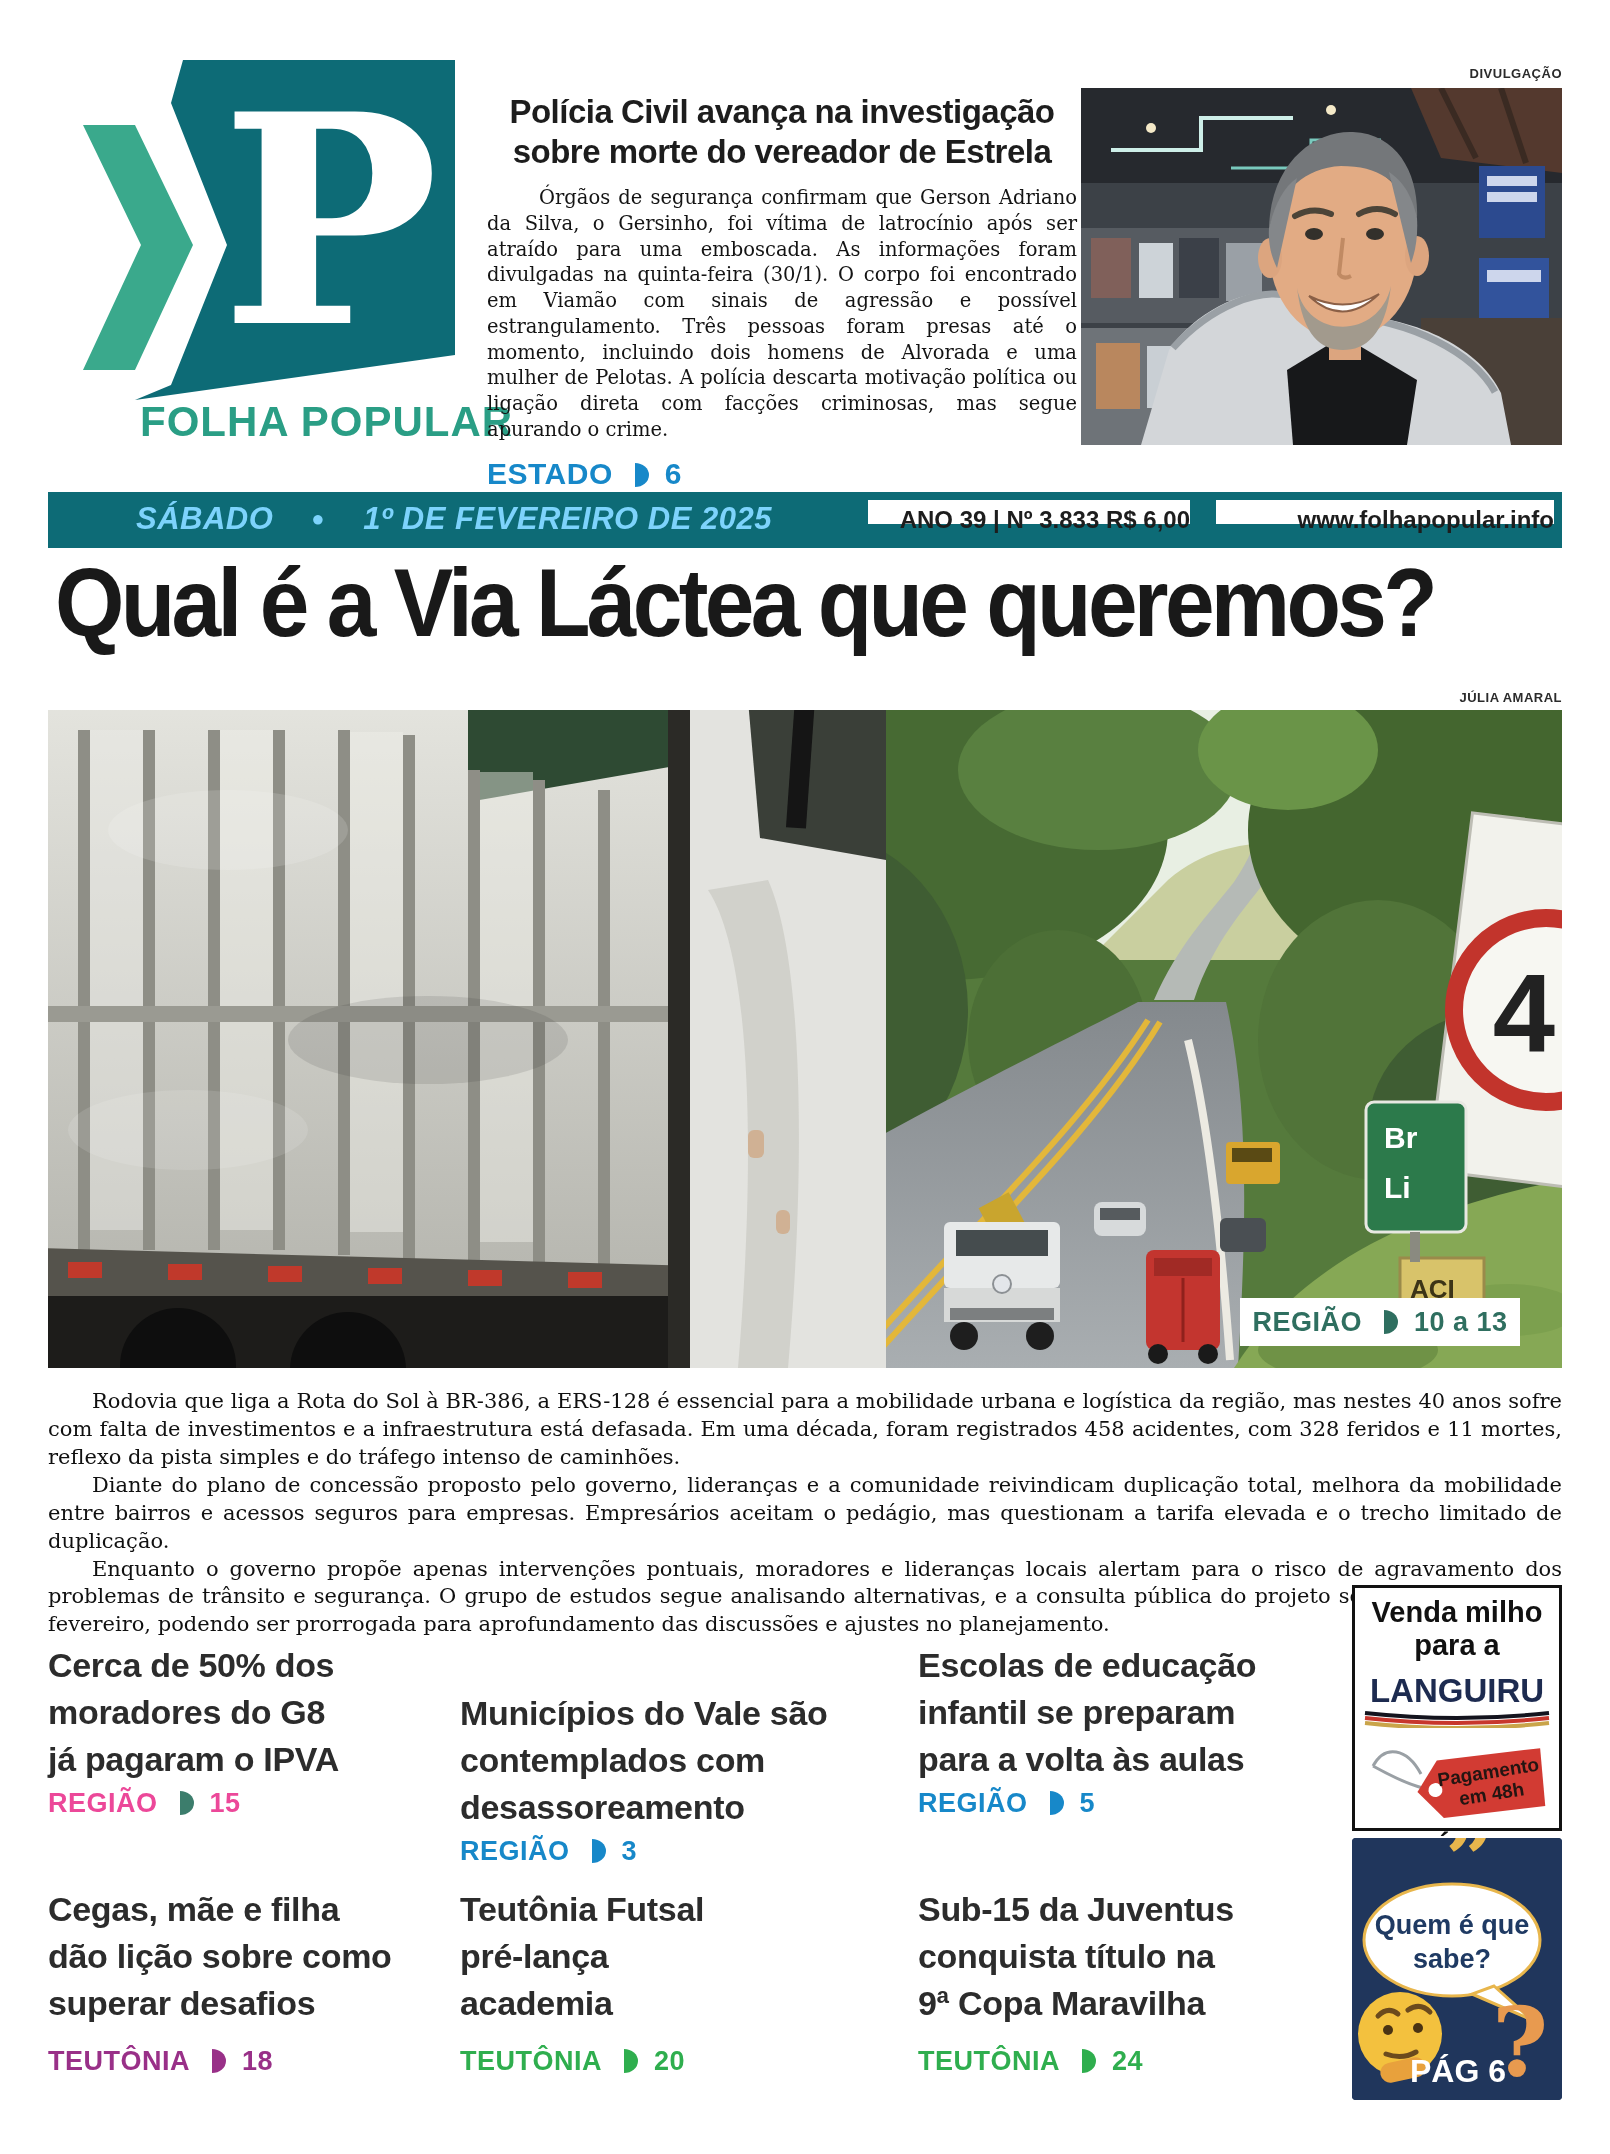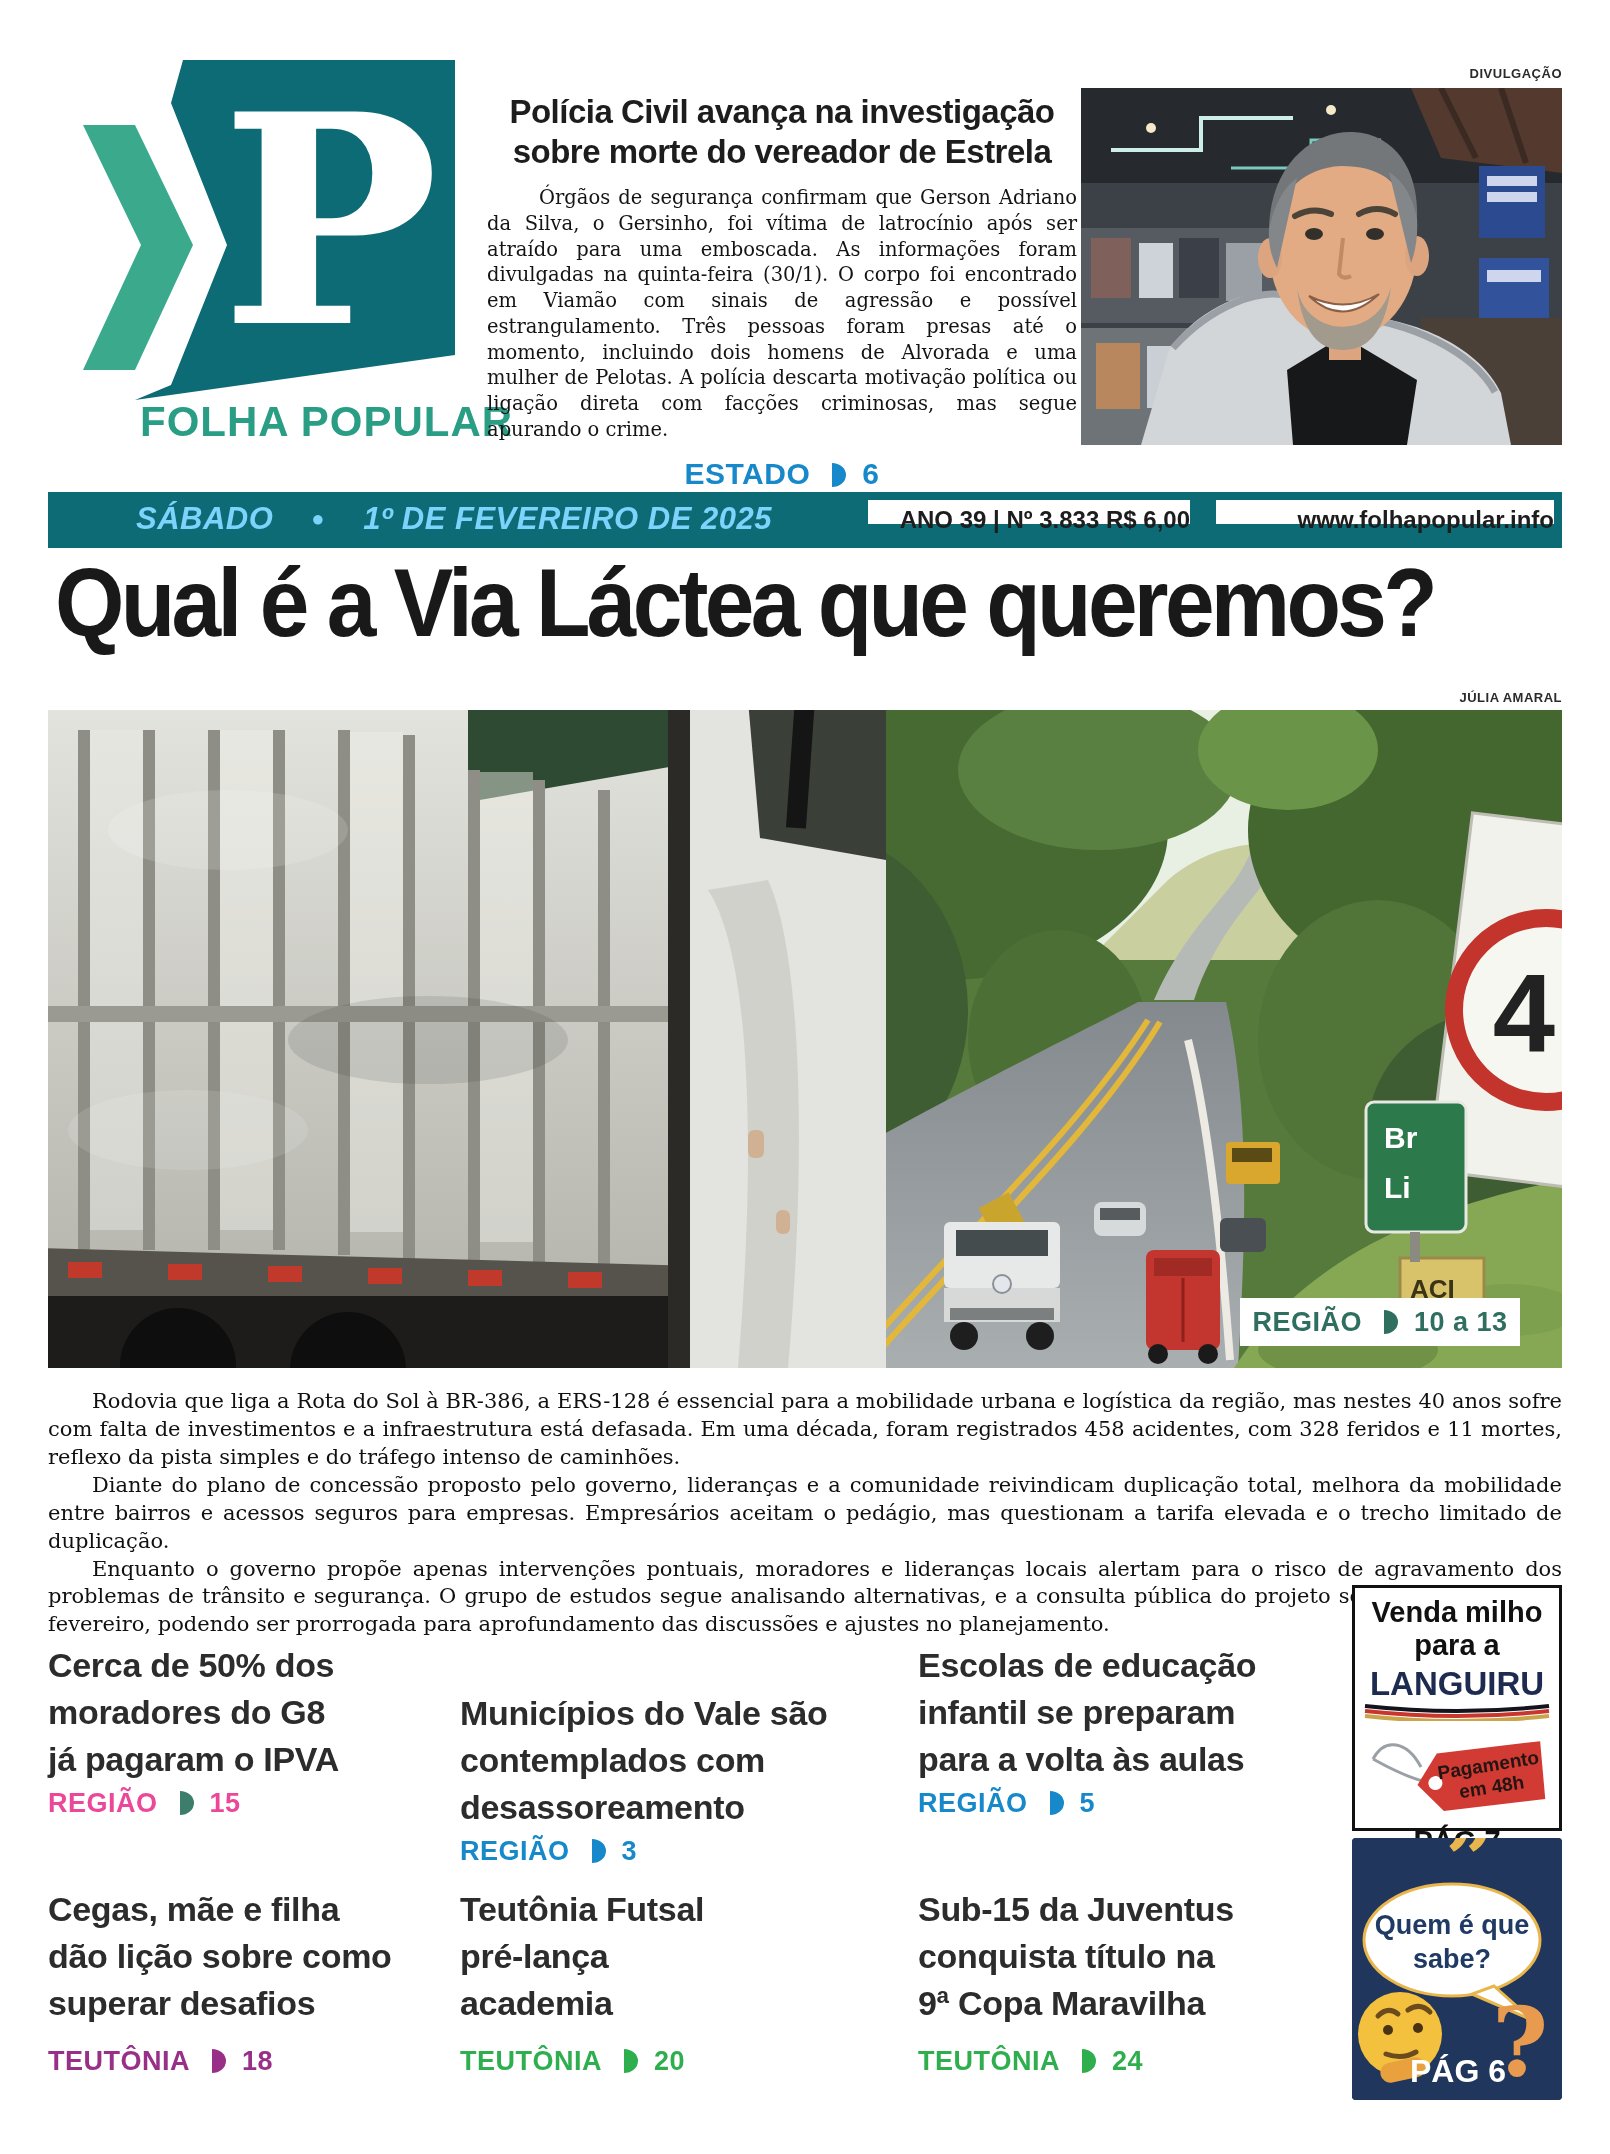--- a/index.html
+++ b/index.html
@@ -7,21 +7,21 @@
         font-family:"Liberation Sans",sans-serif;color:#1b1b1b;}
   
   .logo-art{position:absolute;left:75px;top:55px;}
   .logo-name{position:absolute;left:140px;top:398px;width:330px;font-size:42px;font-weight:800;
              letter-spacing:1px;color:#2a9e85;white-space:nowrap;}
   .top-story{position:absolute;left:487px;top:92px;width:590px;}
   .top-headline{margin:0;font-size:33px;line-height:1.2;font-weight:800;text-align:center;
                 letter-spacing:-0.5px;color:#1d1d1d;white-space:pre-line;}
   .top-body{margin:14px 0 0 0;font-family:"DejaVu Serif",serif;font-size:19.5px;line-height:1.32;
             text-align:justify;text-indent:52px;color:#141414;}
-  .section-line{margin-top:14px;text-align:center;font-weight:800;font-size:30px;letter-spacing:0.5px;}
+  .section-line{margin-top:14px;text-align:left;font-weight:800;font-size:30px;letter-spacing:0.5px;}
   .section-line.blue{color:#1788c9;}
   .arrow{display:inline-block;width:14px;height:24px;border-radius:0 14px 14px 0 / 0 12px 12px 0;
          margin:0 16px 0 22px;vertical-align:-3px;}
   .arrow.blue-bg{background:#1788c9;}
   .arrow.teal-bg{background:#2f6f60;}
   .top-photo{position:absolute;left:1081px;top:88px;width:481px;height:357px;overflow:hidden;background:#3c4147;}
   .credit{position:absolute;font-size:13px;font-weight:700;letter-spacing:0.5px;color:#2b2b2b;}
   #credit-top{right:48px;top:66px;}
   #credit-lead{right:48px;top:690px;}
   
@@ -59,21 +59,21 @@
   #t2{left:460px;top:1690px;height:190px;} #t2 .label{top:146px;}
   #t3{left:918px;top:1642px;height:190px;} #t3 .label{top:146px;}
   #t4{left:48px;top:1886px;height:190px;}  #t4 .label{top:160px;}
   #t5{left:460px;top:1886px;height:190px;} #t5 .label{top:160px;}
   #t6{left:918px;top:1886px;height:190px;} #t6 .label{top:160px;}
   
   .ad-box{position:absolute;left:1352px;top:1585px;width:210px;height:246px;background:#ffffff;
           border:3px solid #111;box-sizing:border-box;text-align:center;}
   .ad-line{font-size:29px;font-weight:800;color:#111;line-height:1.15;}
   .ad-line.first{margin-top:8px;}
-  .ad-brand{font-size:33px;font-weight:800;color:#1d2b50;letter-spacing:0px;margin-top:2px;}
+  .ad-brand{font-size:33px;font-weight:800;color:#1d2b50;letter-spacing:0px;margin-top:9px;}
   .ad-page{font-size:29px;font-weight:800;color:#111;margin-top:0px;}
   
   .quiz-box{position:absolute;left:1352px;top:1838px;width:210px;height:262px;background:#20365c;border-radius:4px;overflow:hidden;}
 </style>
 </head>
 <body>
 
 <div id="page">
 
   <svg class="logo-art" width="385" height="345" viewBox="0 0 385 345">

